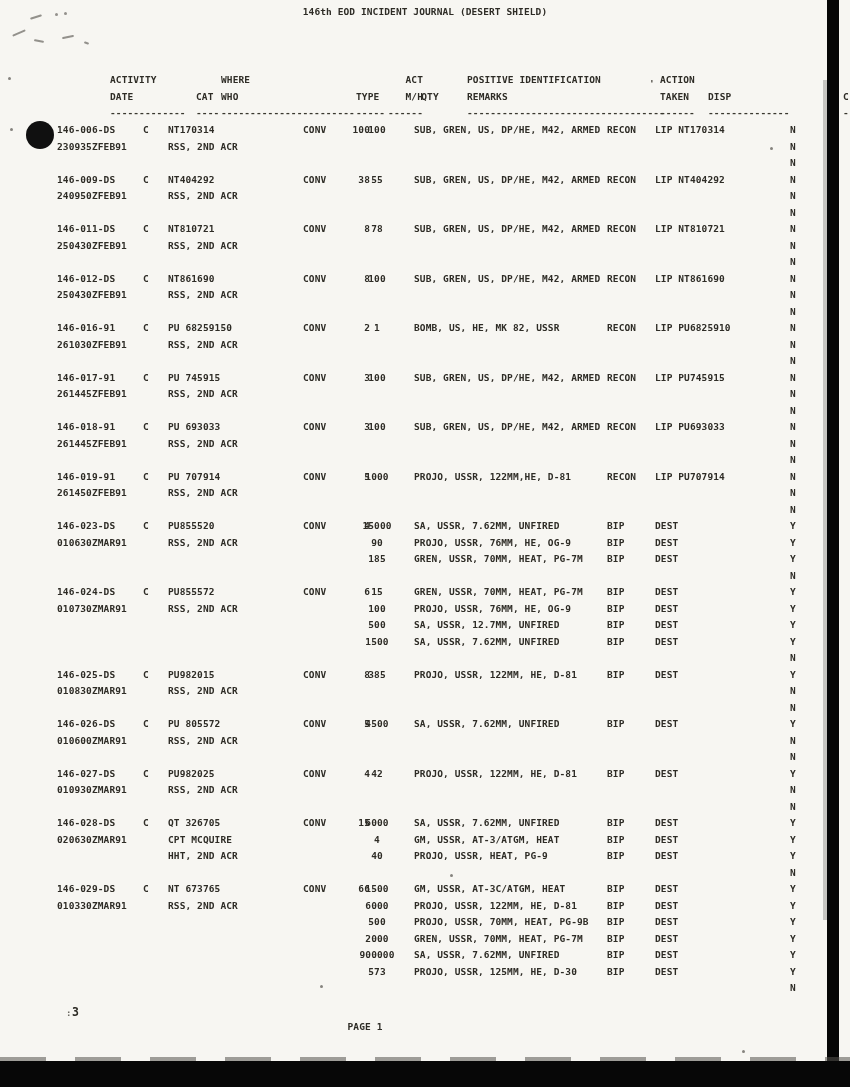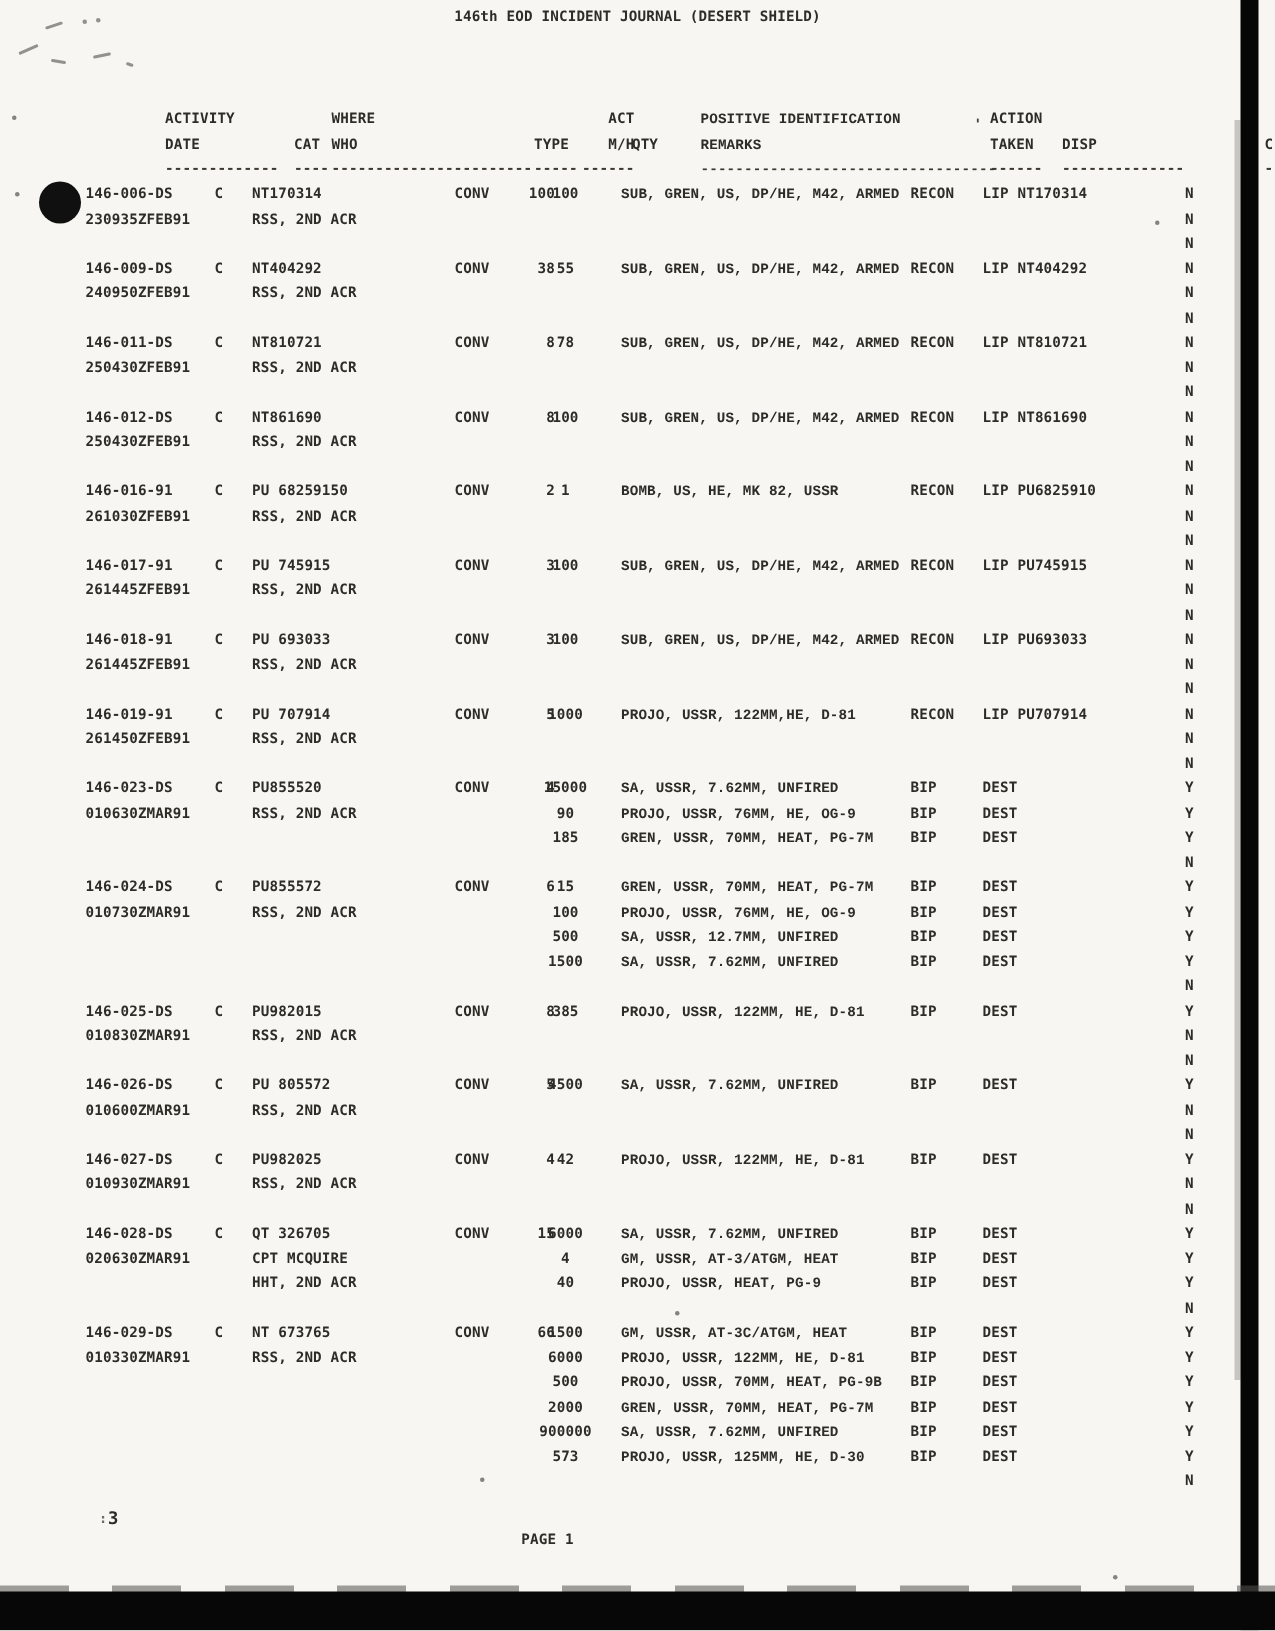--- a/index.html
+++ b/index.html
@@ -21,21 +21,21 @@
   .thead{position:absolute;top:74px;left:13px;width:684px;margin-left:40px;}
   .tbody{position:absolute;top:124px;left:0;width:744px;}
   .line{position:relative;height:16.5px;white-space:nowrap;}
   .cell{position:absolute;top:0;white-space:pre;}
   .c-id{left:57px;}
   .c-cat{left:143px;}
   .c-who{left:168px;text-align:center;}
   .c-type{left:303px;}
   .c-mh{left:330px;width:40px;text-align:right;}
   .c-qty{left:346px;width:62px;text-align:center;}
-  .c-rem{left:414px;font-family:Liberation Mono, monospace;}
+  .c-rem{left:414px;}
   .c-act{left:607px;text-align:right;}
   .c-disp{left:655px;}
   .c-c{left:790px;}
   .sep{color:#3a382f;}
   .margin-note{position:absolute;left:72px;top:1005px;font-size:11.5px;}
   .note-tick{position:absolute;left:66px;top:1008px;font-size:9px;color:#6d6b64;}
   .page-label{position:absolute;left:0;top:1021px;width:730px;text-align:center;}
   
   .punch-hole{position:absolute;left:26px;top:121px;width:28px;height:28px;border-radius:50%;background:#101010;}
   .bar-right{position:absolute;left:827px;top:0;width:12px;height:1087px;background:#060606;}

